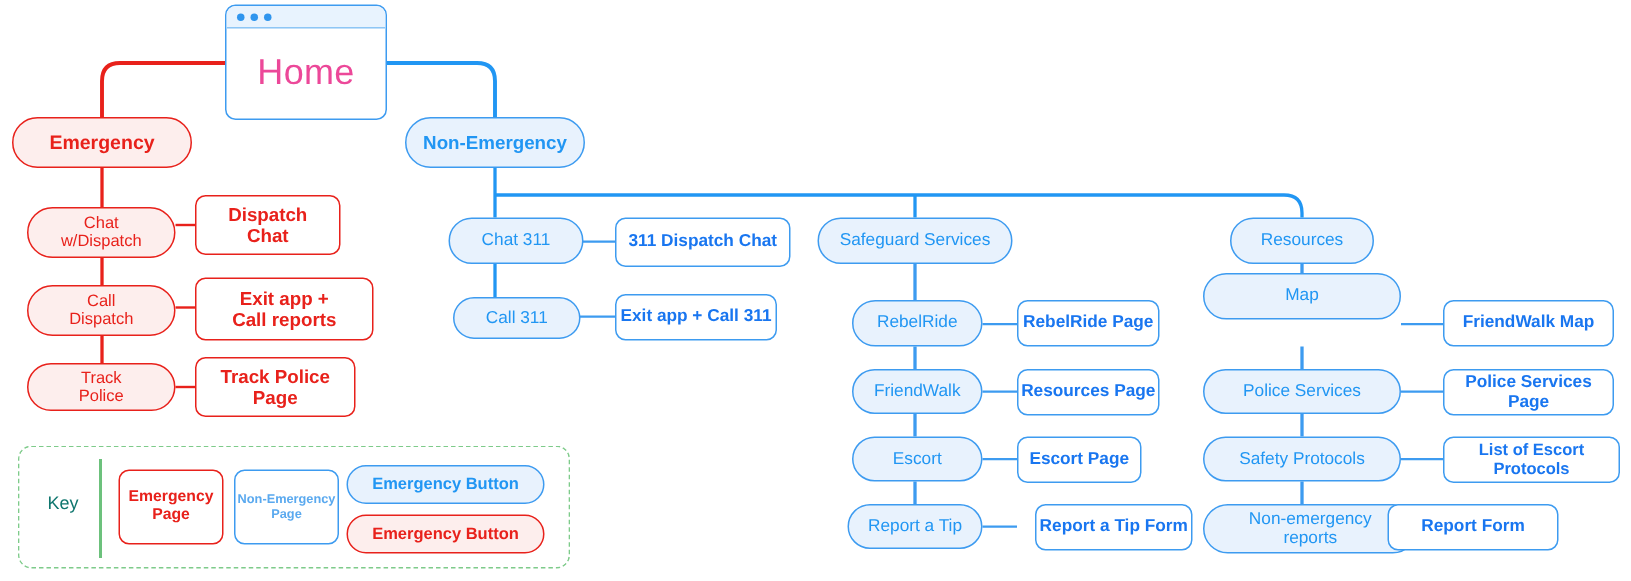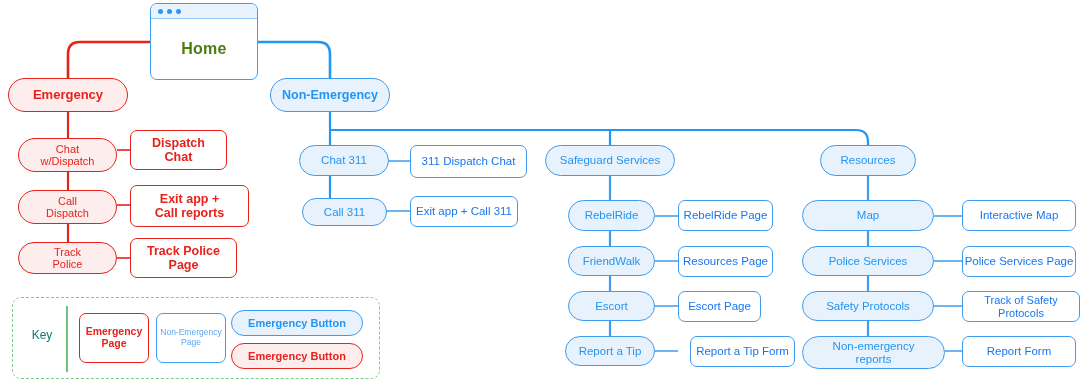--- a/index.html
+++ b/index.html
@@ -15,32 +15,32 @@
   .node{position:absolute;box-sizing:border-box;display:flex;align-items:center;
         justify-content:center;text-align:center;line-height:1.12;}
 
   
   .pill{border-radius:999px;border-width:1.6px;border-style:solid;}
   .pill.blue{background:#e8f2fd;border-color:#3d9bf0;color:#2196f3;}
   .pill.red {background:#fdeeed;border-color:#e8211b;color:#e8211b;font-weight:bold;}
 
   
   .page{border-radius:7px;border-width:1.6px;border-style:solid;background:#ffffff;}
-  .page.blue{border-color:#3d9bf0;color:#1976f0;font-weight:normal;}
+  .page.blue{border-color:#3d9bf0;color:#1976f0;font-weight:bold;}
   .page.red {border-color:#e8211b;color:#e8211b;font-weight:bold;}
 
   
   .window{position:absolute;left:150px;top:3px;width:108px;height:77px;
           border:1.6px solid #3d9bf0;border-radius:7px;background:#ffffff;
           box-sizing:border-box;overflow:hidden;}
   .window .titlebar{height:15px;background:#e8f3fe;border-bottom:1.4px solid #8ec6f5;
           display:flex;align-items:center;gap:4px;padding-left:7px;box-sizing:border-box;}
   .window .dot{width:5px;height:5px;border-radius:50%;background:#2f95ee;}
   .window .wtitle{height:60px;display:flex;align-items:center;justify-content:center;
-          font-size:16px;font-weight:bold;color:#4d7c0f;letter-spacing:.2px;}
+          font-size:24px;font-weight:normal;color:#ec4899;letter-spacing:.2px;}
 
   
   .legend{position:absolute;left:12px;top:297px;width:368px;height:82px;
           border:1.5px dashed #7ecb8a;border-radius:9px;box-sizing:border-box;background:#fff;}
   .legend .divider{position:absolute;left:53px;top:8px;width:1.6px;height:66px;background:#6cc17c;}
   .legend .key-label{position:absolute;left:8px;top:30px;width:42px;text-align:center;
           font-size:12px;color:#0f766e;}
   .lg-node{position:absolute;box-sizing:border-box;display:flex;align-items:center;
            justify-content:center;text-align:center;line-height:1.12;}
 
@@ -200,48 +200,48 @@
     <span>Report a Tip</span>
   </div>
   <div class="node page blue f115" style="left:678px;top:336px;width:105px;height:31px;margin-left:12px;">
     <span>Report a Tip Form</span>
   </div>
 
   <div class="node pill blue f115" style="left:820px;top:145px;width:96px;height:31px;">
     <span>Resources</span>
   </div>
 
-  <div class="node pill blue f115" style="left:802px;top:200px;width:132px;height:31px;">
+  <div class="node pill blue f115" style="left:802px;top:182px;width:132px;height:31px;">
     <span>Map</span>
   </div>
   <div class="node page blue f115" style="left:962px;top:200px;width:114px;height:31px;">
-    <span>Interactive Map</span>
+    <span>FriendWalk Map</span>
   </div>
 
   <div class="node pill blue f115" style="left:802px;top:246px;width:132px;height:30px;">
     <span>Police Services</span>
   </div>
   <div class="node page blue f115" style="left:962px;top:246px;width:114px;height:31px;">
     <span>Police Services Page</span>
   </div>
 
   <div class="node pill blue f115" style="left:802px;top:291px;width:132px;height:30px;">
     <span>Safety Protocols</span>
   </div>
   <div class="node page blue f11" style="left:962px;top:291px;width:118px;height:31px;">
-    <span>Track of Safety Protocols</span>
+    <span>List of Escort Protocols</span>
   </div>
 
   <div class="node pill blue f115" style="left:802px;top:336px;width:143px;height:33px;">
     <span>
       <span>Non-emergency</span><br>
       <span>reports</span>
     </span>
   </div>
-  <div class="node page blue f115" style="left:962px;top:336px;width:114px;height:31px;">
+  <div class="node page blue f115" style="left:925px;top:336px;width:114px;height:31px;">
     <span>Report Form</span>
   </div>
 
   <div class="legend">
     <div class="key-label">Key</div>
     <div class="divider"></div>
 
     <div class="lg-node page red f10" style="left:66px;top:15px;width:70px;height:50px;">
       <span>
         <span>Emergency</span><br>

